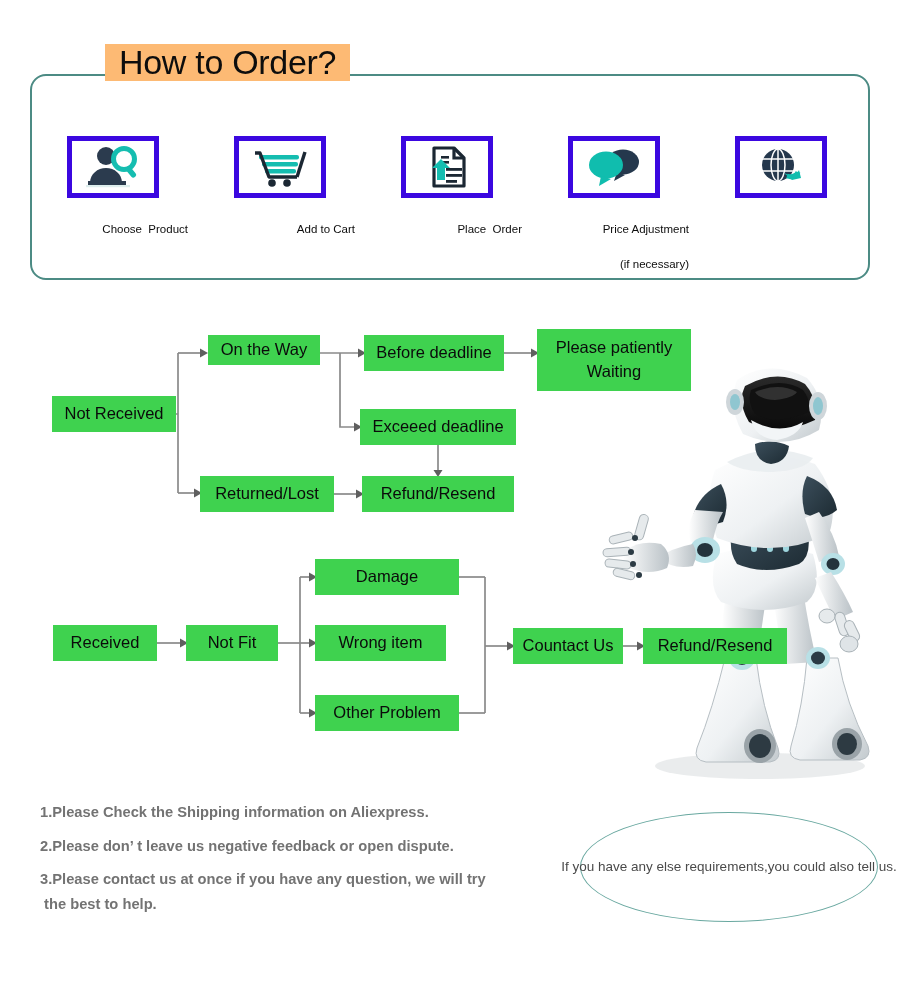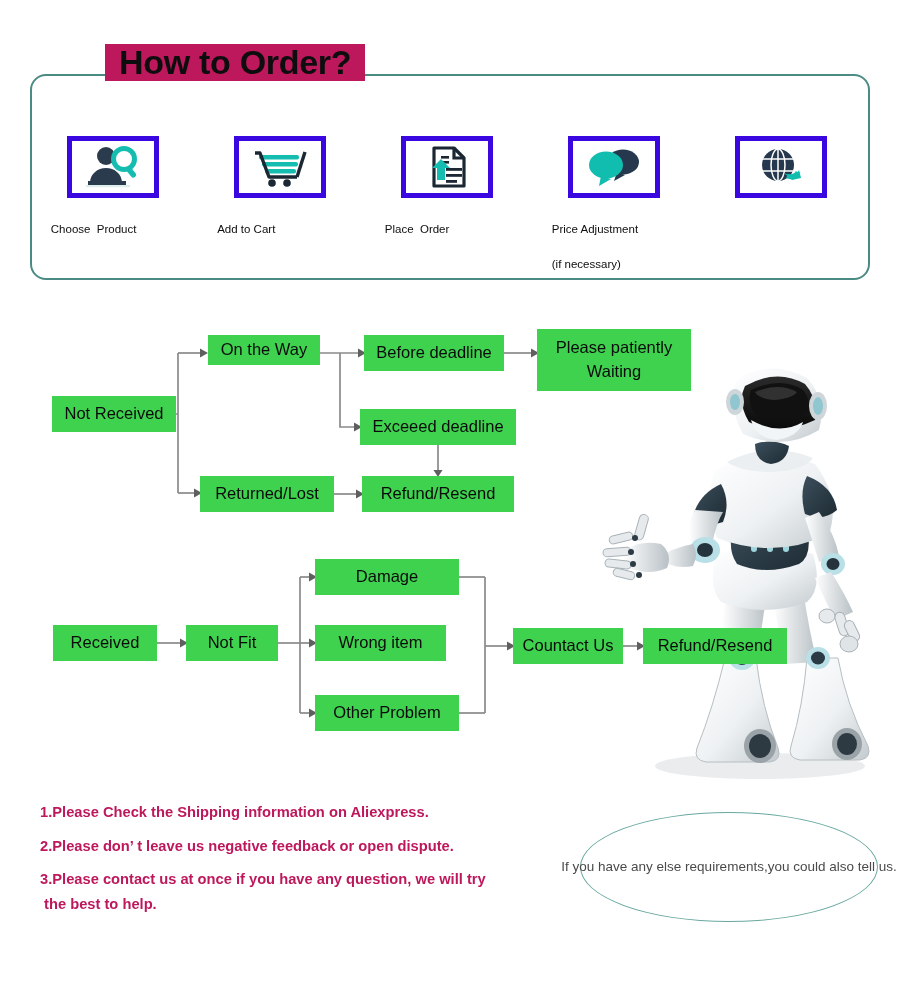--- a/index.html
+++ b/index.html
@@ -16,35 +16,35 @@
     position: absolute;
     left: 30px; top: 74px;
     width: 840px; height: 206px;
     border: 2px solid #4c8b84;
     border-radius: 16px;
   }
   #order-title {
     position: absolute;
     left: 105px; top: 44px;
     font-size: 34px;
-    font-weight: bold;
+    font-weight: normal;
     color: #0d0d0d;
-    background: #be185d;
+    background: #fdba74;
     padding: 0 14px;
     line-height: 1.1;
     letter-spacing: -0.3px;
     z-index: 5;
     white-space: nowrap;
   }
 
   .step {
     position: absolute;
     top: 136px;
     width: 150px;
-    text-align: left;
+    text-align: right;
   }
   .step-box {
     width: 92px; height: 62px;
     margin: 0 auto;
     border: 5px solid #3b07e0;
     background: #ffffff;
     display: flex; align-items: center; justify-content: center;
     overflow: hidden;
   }
   .step-box svg { display: block; }
@@ -82,21 +82,21 @@
 
   
   #notes {
     position: absolute;
     left: 40px; top: 805px;
     width: 560px;
   }
   .note {
     font-size: 14.7px;
     font-weight: bold;
-    color: #be185d;
+    color: #737373;
     line-height: 1.0;
     margin-bottom: 19px;
     white-space: pre;
   }
 
   #bubble {
     position: absolute;
     left: 580px; top: 812px;
     width: 298px; height: 110px;
     border: 1.6px solid #69a8a0;

